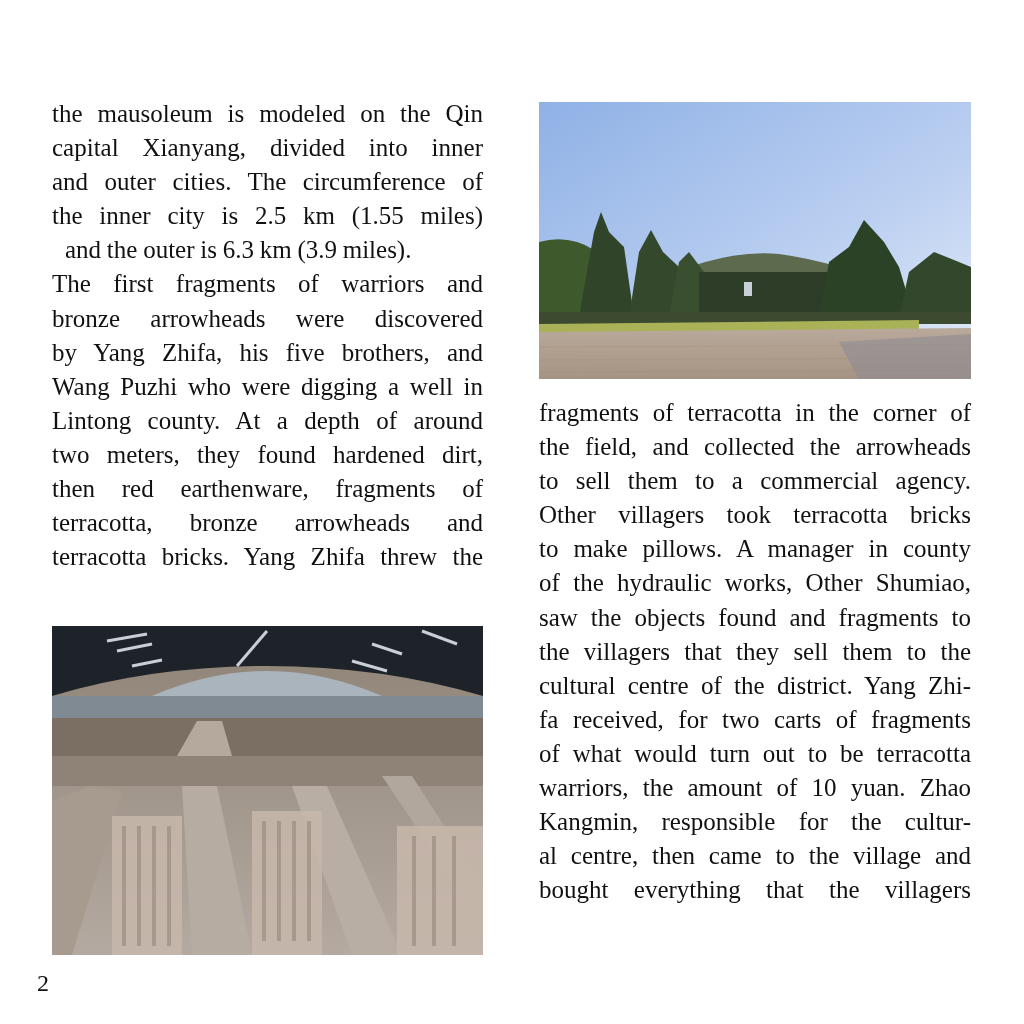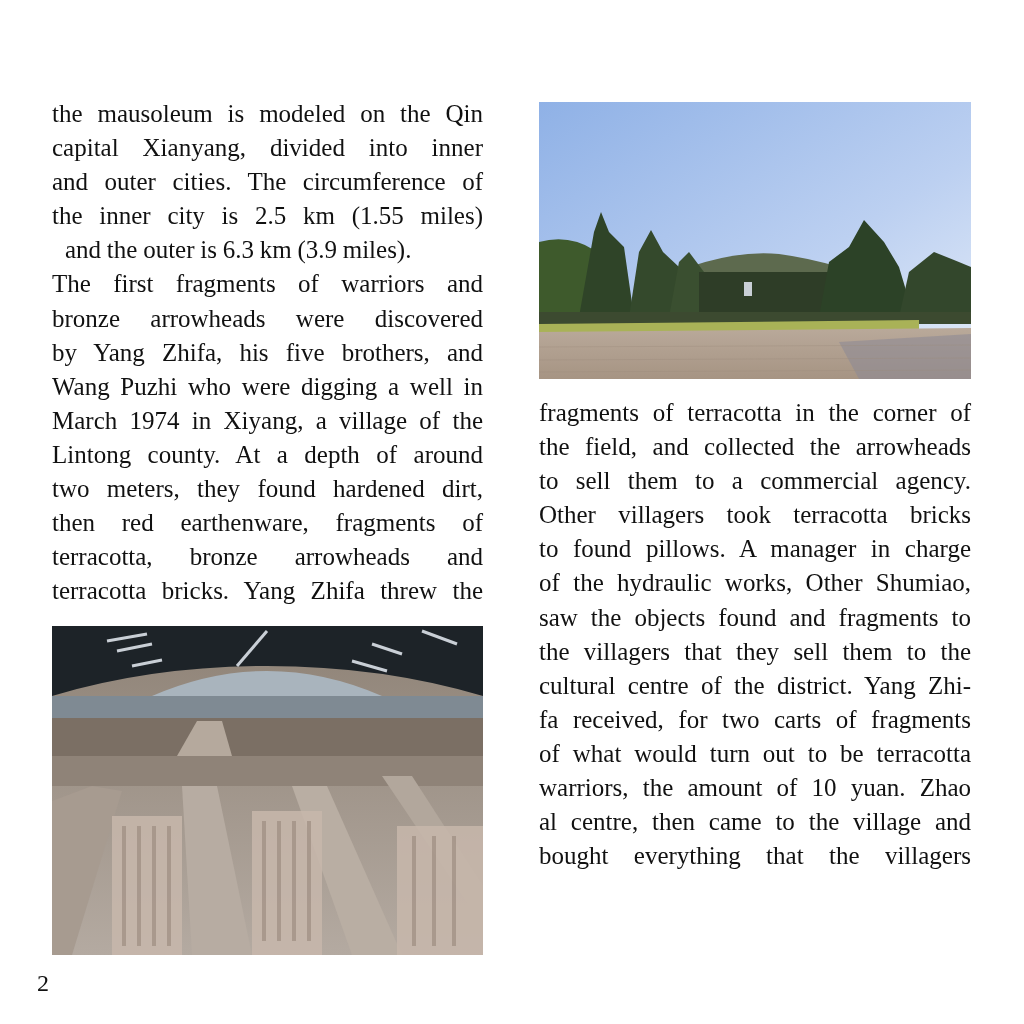--- a/index.html
+++ b/index.html
@@ -32,21 +32,20 @@
 <div id="left-col" class="col">
   <span class="line">the mausoleum is modeled on the Qin</span>
   <span class="line">capital Xianyang, divided into inner</span>
   <span class="line">and outer cities. The circumference of</span>
   <span class="line">the inner city is 2.5 km (1.55 miles)</span>
   <span class="line last">and the outer is 6.3 km (3.9 miles).</span>
   <span class="line">The first fragments of warriors and</span>
   <span class="line">bronze arrowheads were discovered</span>
   <span class="line">by Yang Zhifa, his five brothers, and</span>
   <span class="line">Wang Puzhi who were digging a well in</span>
-  <span class="line">March 1974 in Xiyang, a village of the</span>
   <span class="line">Lintong county. At a depth of around</span>
   <span class="line">two meters, they found hardened dirt,</span>
   <span class="line">then red earthenware, fragments of</span>
   <span class="line">terracotta, bronze arrowheads and</span>
   <span class="line">terracotta bricks. Yang Zhifa threw the</span>
 </div>
 
 <div id="photo-park" class="photo">
   <svg width="432" height="277" viewBox="0 0 432 277" xmlns="http://www.w3.org/2000/svg">
     <defs>
@@ -80,28 +79,29 @@
       <line x1="0" y1="270" x2="432" y2="268"></line>
     </g>
   </svg>
 </div>
 
 <div id="right-col" class="col">
   <span class="line">fragments of terracotta in the corner of</span>
   <span class="line">the field, and collected the arrowheads</span>
   <span class="line">to sell them to a commercial agency.</span>
   <span class="line">Other villagers took terracotta bricks</span>
-  <span class="line">to found pillows. A manager in charge</span>
+  <span class="line">to make pillows. A manager in county</span>
   <span class="line">of the hydraulic works, Other Shumiao,</span>
   <span class="line">saw the objects found and fragments to</span>
   <span class="line">the villagers that they sell them to the</span>
   <span class="line">cultural centre of the district. Yang Zhi-</span>
   <span class="line">fa received, for two carts of fragments</span>
   <span class="line">of what would turn out to be terracotta</span>
   <span class="line">warriors, the amount of 10 yuan. Zhao</span>
+  <span class="line">Kangmin, responsible for the cultur-</span>
   <span class="line">al centre, then came to the village and</span>
   <span class="line">bought everything that the villagers</span>
 </div>
 
 <div id="photo-pit" class="photo">
   <svg width="431" height="329" viewBox="0 0 431 329" xmlns="http://www.w3.org/2000/svg">
     <defs>
       <linearGradient id="floor" x1="0" y1="0" x2="0" y2="1">
         <stop offset="0" stop-color="#8e8276"></stop>
         <stop offset="1" stop-color="#b4aaa1"></stop>

